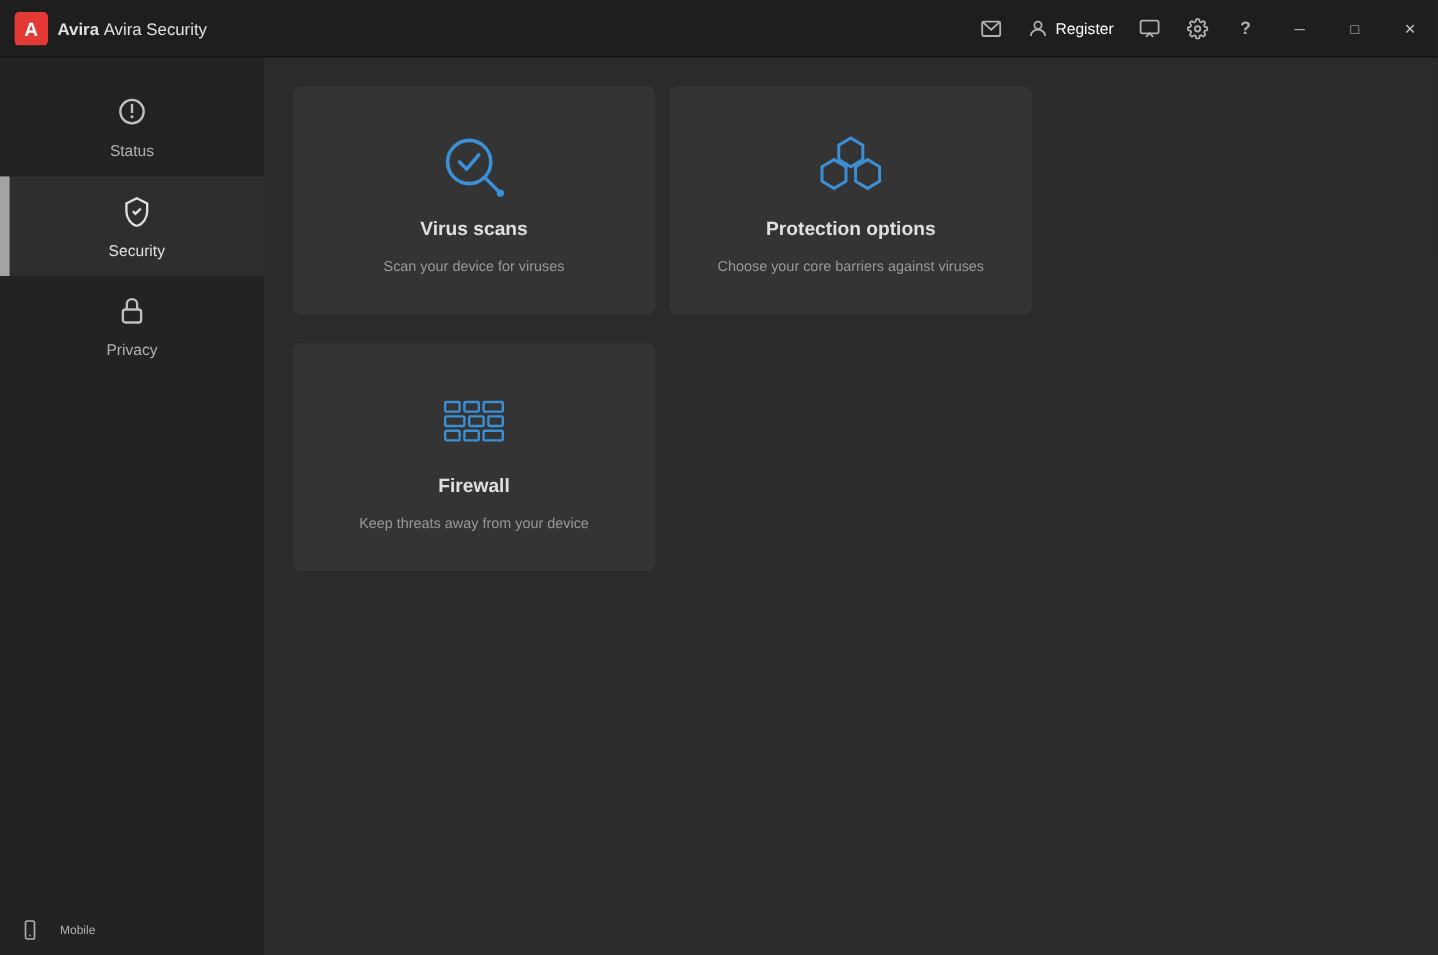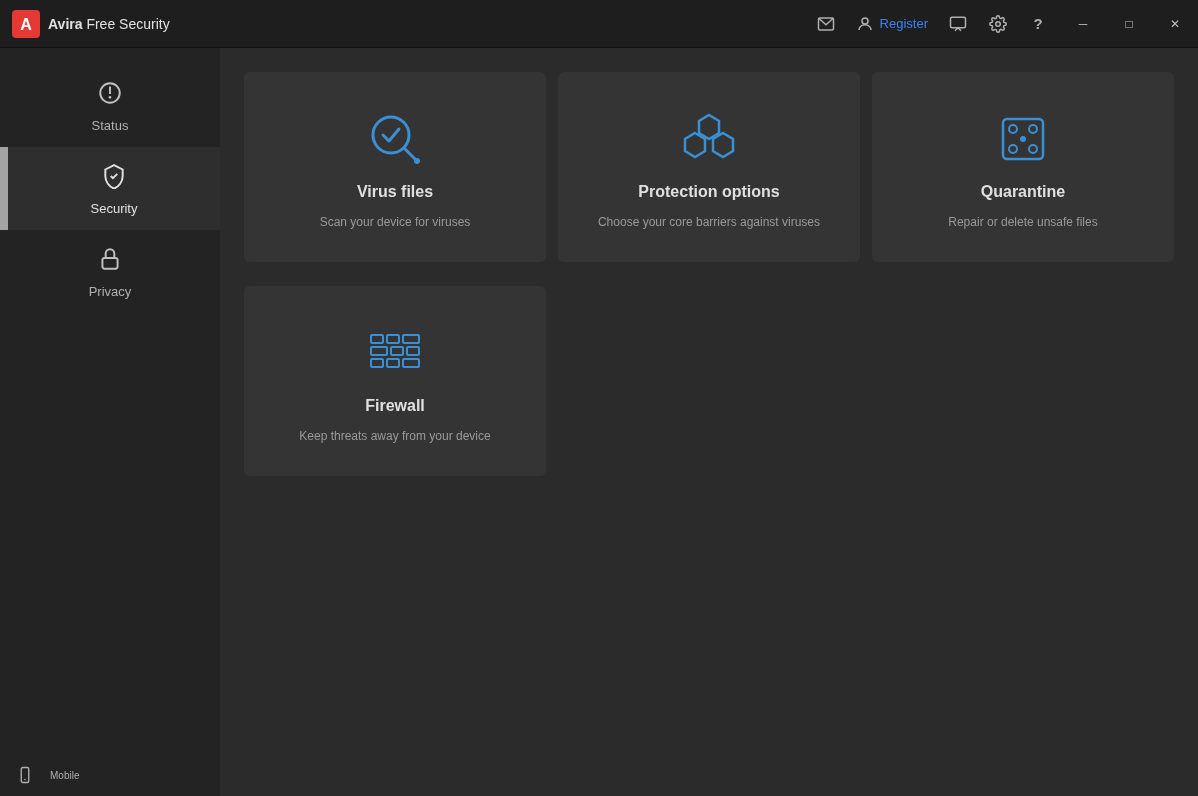--- a/index.html
+++ b/index.html
@@ -55,21 +55,21 @@
       cursor: pointer;
       border-radius: 4px;
       background: transparent;
       border: none;
       transition: background 0.15s;
     }
     .titlebar-register {
       display: flex;
       align-items: center;
       gap: 6px;
-      color: #3b82f6;
+      color: #ffffff;
       font-size: 13px;
       cursor: pointer;
       padding: 4px 8px;
       border-radius: 4px;
       justify-content: space-between;
     }
     .window-controls {
       display: flex;
       align-items: center;
     }
@@ -215,21 +215,21 @@
 </head>
 <body>
 
 <div class="titlebar">
 
   <svg class="titlebar-logo" viewBox="0 0 28 28" fill="none">
     <rect width="28" height="28" rx="4" fill="#e53935"></rect>
     <text x="14" y="20" text-anchor="middle" font-size="16" font-weight="bold" fill="white" font-family="Arial">A</text>
   </svg>
   <span class="titlebar-appname">
-    <span class="bold">Avira</span>&nbsp;<span>Free Security</span>
+    <span class="bold">Avira</span>&nbsp;<span>Avira Security</span>
   </span>
   <div class="titlebar-spacer"></div>
   <div class="titlebar-actions">
 
     <button class="titlebar-icon-btn" title="Messages">
       <svg width="18" height="18" viewBox="0 0 24 24" fill="none" stroke="#b0b0b0" stroke-width="2">
         <rect x="2" y="4" width="20" height="16" rx="2"></rect>
         <polyline points="2,4 12,13 22,4"></polyline>
       </svg>
     </button>
@@ -320,47 +320,35 @@
 
     <div class="cards-grid">
 
       <div class="card">
         <svg class="card-svg" viewBox="0 0 64 64" fill="none">
           <circle cx="28" cy="28" r="18" stroke="#3b8fd4" stroke-width="3"></circle>
           <polyline points="20,28 26,34 36,22" stroke="#3b8fd4" stroke-width="3" stroke-linecap="round" stroke-linejoin="round"></polyline>
           <line x1="41" y1="41" x2="54" y2="54" stroke="#3b8fd4" stroke-width="3" stroke-linecap="round"></line>
           <circle cx="54" cy="54" r="3" fill="#3b8fd4"></circle>
         </svg>
-        <span class="card-title">Virus files</span>
+        <span class="card-title">Virus scans</span>
         <span class="card-desc">Scan your device for viruses</span>
       </div>
 
       <div class="card">
         <svg class="card-svg" viewBox="0 0 64 64" fill="none">
 
           <polygon points="32,8 42,14 42,26 32,32 22,26 22,14" stroke="#3b8fd4" stroke-width="2.5" fill="none"></polygon>
           <polygon points="46,26 56,32 56,44 46,50 36,44 36,32" stroke="#3b8fd4" stroke-width="2.5" fill="none"></polygon>
           <polygon points="18,26 28,32 28,44 18,50 8,44 8,32" stroke="#3b8fd4" stroke-width="2.5" fill="none"></polygon>
         </svg>
         <span class="card-title">Protection options</span>
         <span class="card-desc">Choose your core barriers against viruses</span>
       </div>
 
-      <div class="card">
-        <svg class="card-svg" viewBox="0 0 64 64" fill="none">
-          <rect x="12" y="12" width="40" height="40" rx="4" stroke="#3b8fd4" stroke-width="2.5"></rect>
-          <circle cx="22" cy="22" r="4" stroke="#3b8fd4" stroke-width="2"></circle>
-          <circle cx="42" cy="22" r="4" stroke="#3b8fd4" stroke-width="2"></circle>
-          <circle cx="22" cy="42" r="4" stroke="#3b8fd4" stroke-width="2"></circle>
-          <circle cx="42" cy="42" r="4" stroke="#3b8fd4" stroke-width="2"></circle>
-          <circle cx="32" cy="32" r="3" fill="#3b8fd4"></circle>
-        </svg>
-        <span class="card-title">Quarantine</span>
-        <span class="card-desc">Repair or delete unsafe files</span>
-      </div>
 
     </div>
 
     <div class="cards-bottom-row">
 
 
       <div class="card">
         <svg class="card-svg" viewBox="0 0 64 64" fill="none">
 
           <rect x="8" y="14" width="12" height="8" rx="1" stroke="#3b8fd4" stroke-width="2"></rect>

